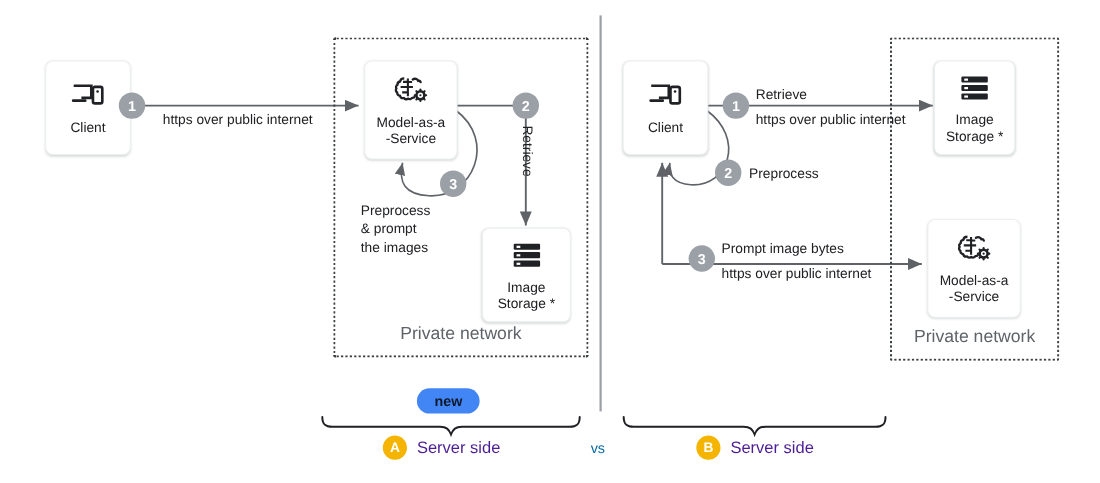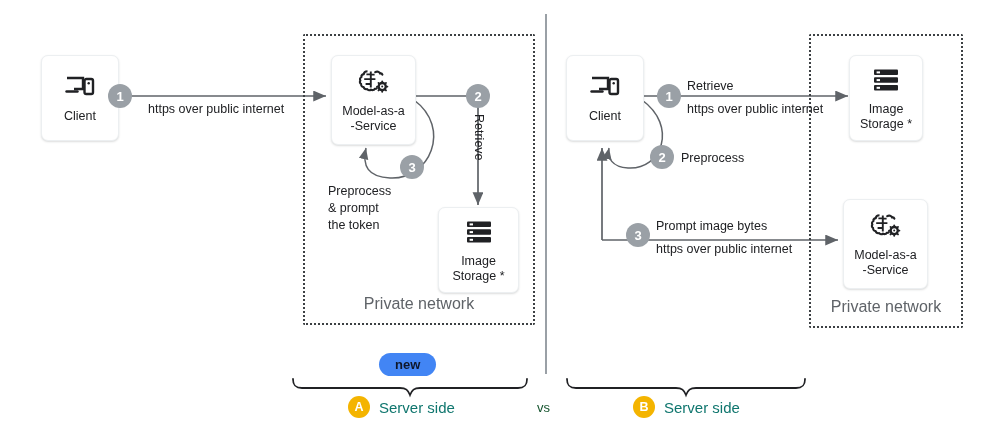--- a/index.html
+++ b/index.html
@@ -32,22 +32,22 @@
   .divider{position:absolute;width:2px;background:#9aa0a6;}
 
   
   .badge{position:absolute;background:#4285f4;color:#0f172a;font-size:13px;font-weight:700;
          border-radius:12px;padding:4px 16px;line-height:15px;}
 
   
   .legend{position:absolute;display:flex;align-items:center;gap:9px;}
   .legend .dot{width:22px;height:22px;border-radius:50%;background:#f4b400;color:#fff;
                font-size:12.5px;font-weight:700;display:flex;align-items:center;justify-content:center;}
-  .legend .txt{font-size:15px;color:#0f766e;text-align:center;}
-  .vs{position:absolute;font-size:13px;color:#14532d;}
+  .legend .txt{font-size:15px;color:#4c1d95;text-align:center;}
+  .vs{position:absolute;font-size:13px;color:#0369a1;}
 
   svg{overflow:visible;}
 </style>
 </head>
 <body>
 
 <div class="stage">
 
   <svg class="abs" style="left:0;top:0;width:1000px;height:439px;">
     <defs>
@@ -135,21 +135,21 @@
   <div class="step" style="left:108px;top:84px;">1</div>
   <div class="edge-txt" style="left:148px;top:101px;">https over public internet</div>
 
   <div class="step" style="left:466px;top:84px;">2</div>
   <div class="vert" style="left:486px;top:114px;">Retrieve</div>
 
   <div class="step" style="left:400px;top:155px;">3</div>
   <div class="edge-txt" style="left:328px;top:183px;line-height:17px;">
     <span>Preprocess</span><br>
     <span>&amp; prompt</span><br>
-    <span>the token</span>
+    <span>the images</span>
   </div>
 
   <div class="card" style="left:566px;top:55px;width:76px;height:84px;">
     <span class="icon-wrap">
       <svg width="30" height="24" viewBox="0 0 30 24">
         <path d="M2 3h16v11H9" fill="none" stroke="#202124" stroke-width="2.4"></path>
         <path d="M1.5 16.5h11" stroke="#202124" stroke-width="2.4" stroke-linecap="round"></path>
         <rect x="19.5" y="4" width="8.5" height="15" rx="1.8" fill="none" stroke="#202124" stroke-width="2.4"></rect>
         <circle cx="23.7" cy="8.2" r="1.2" fill="#202124"></circle>
       </svg>

